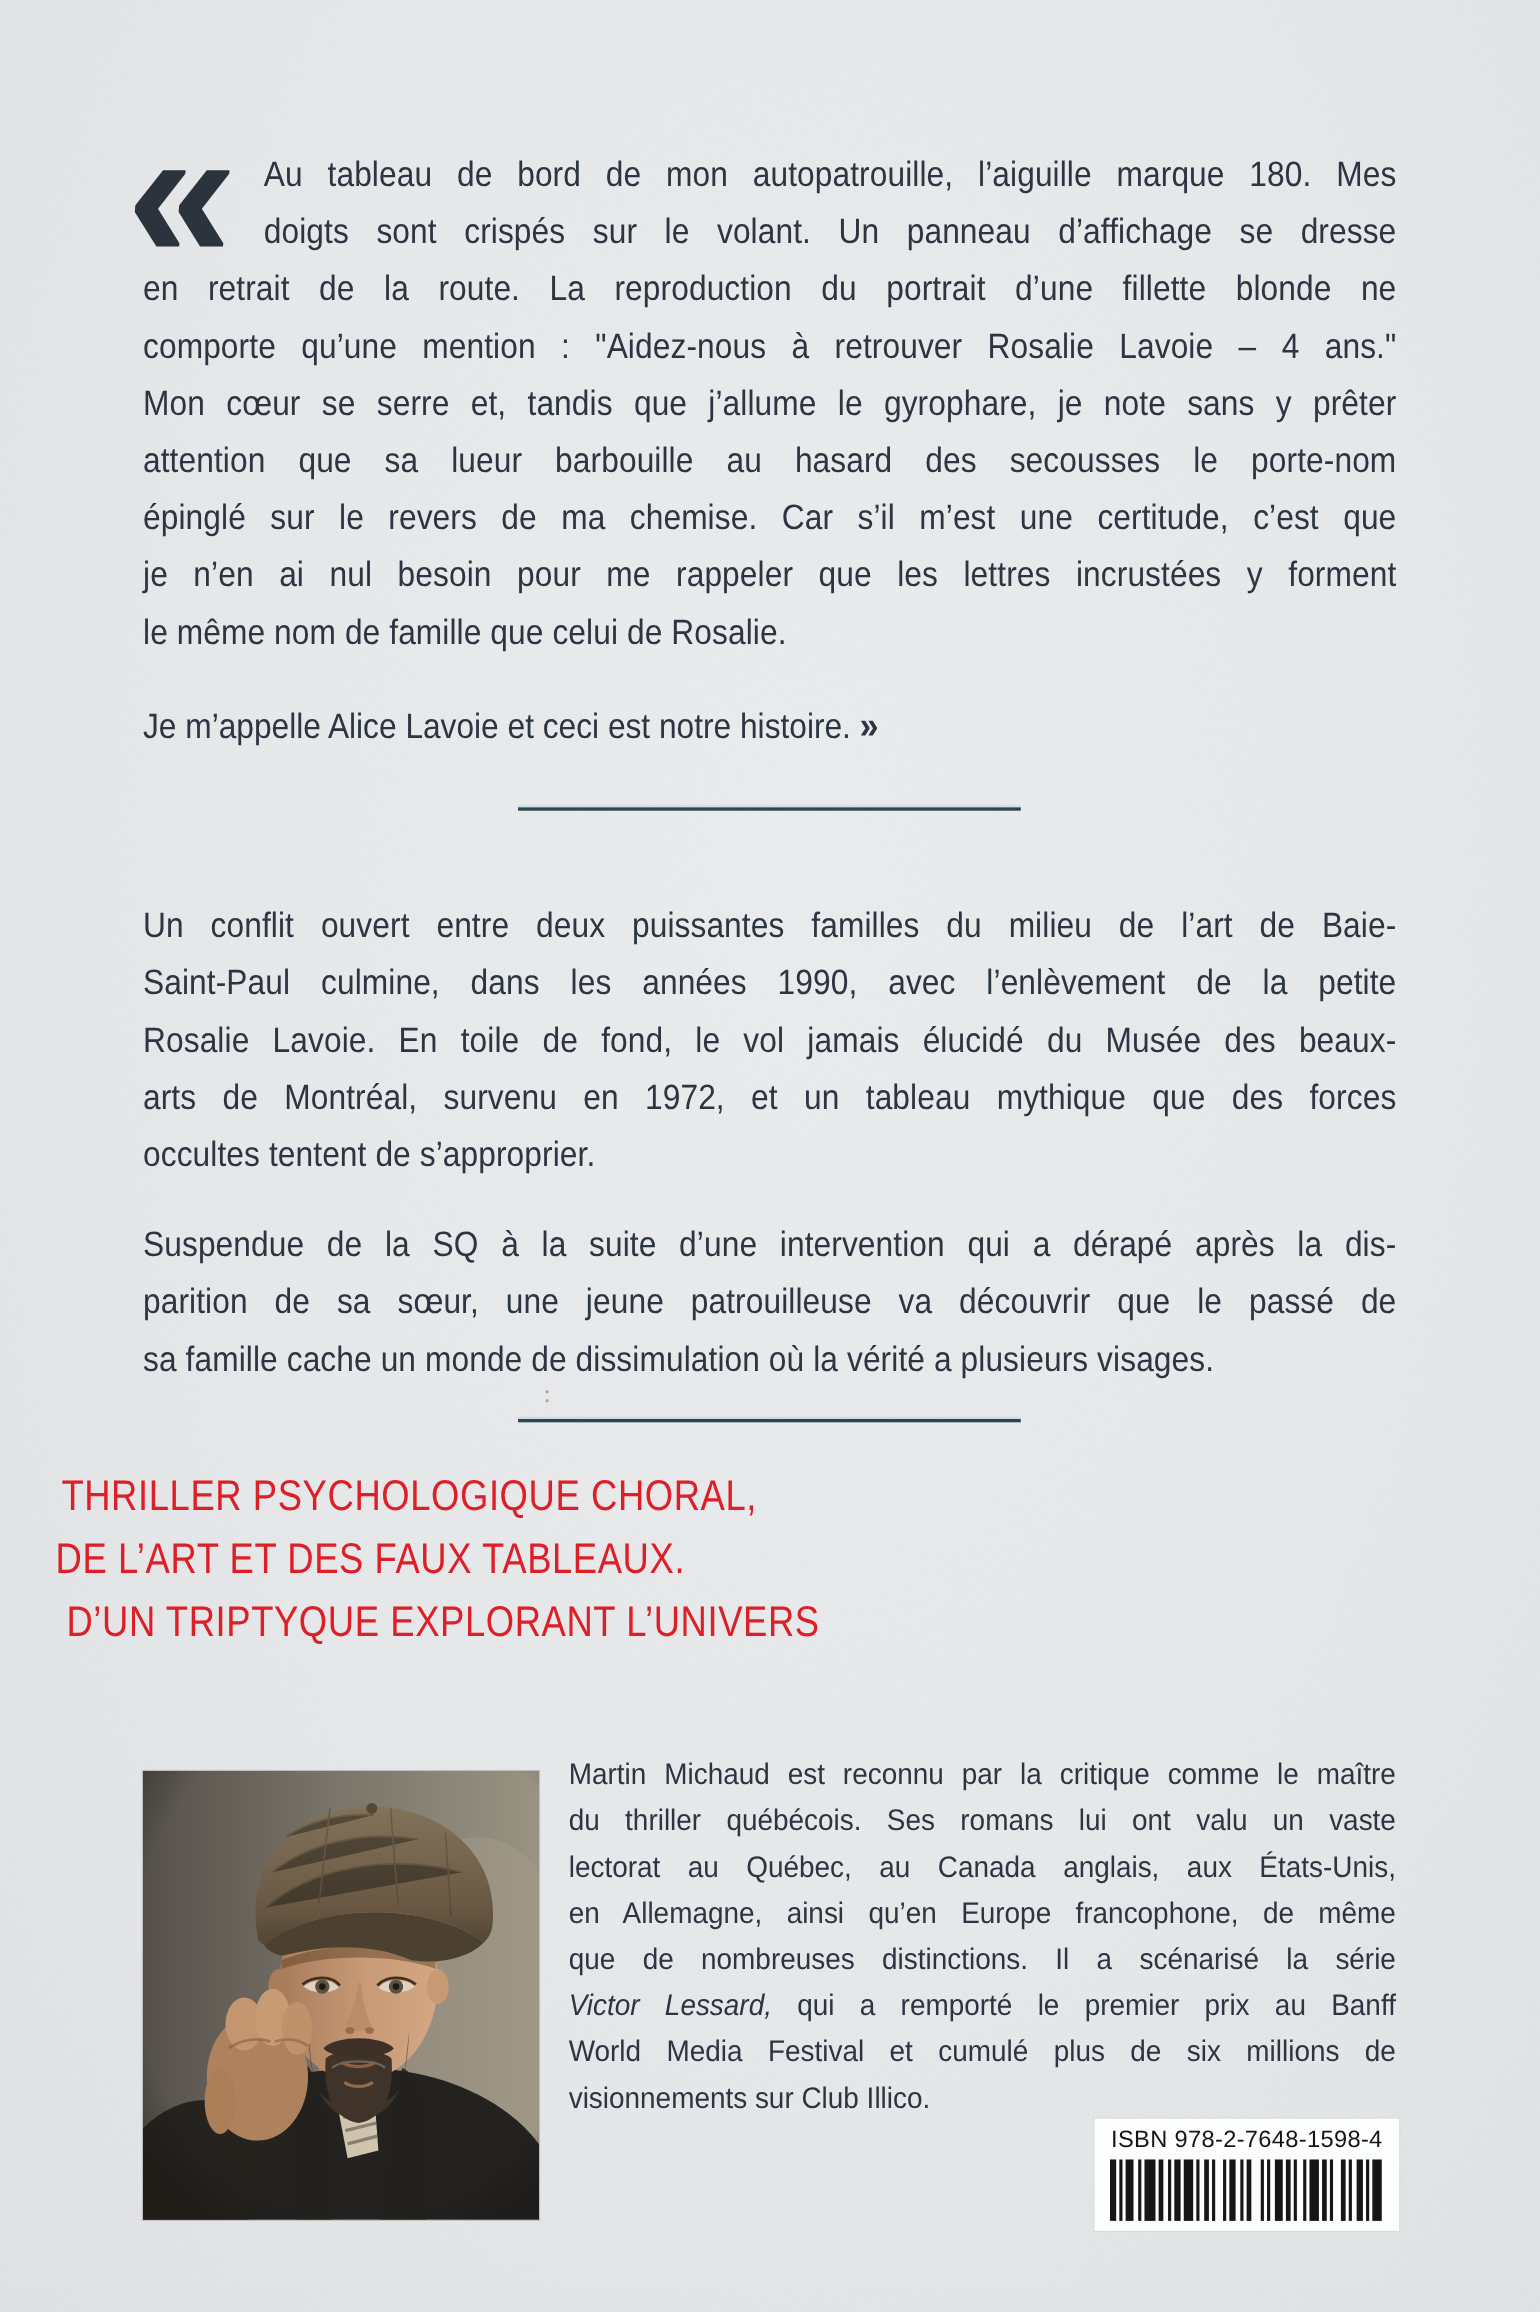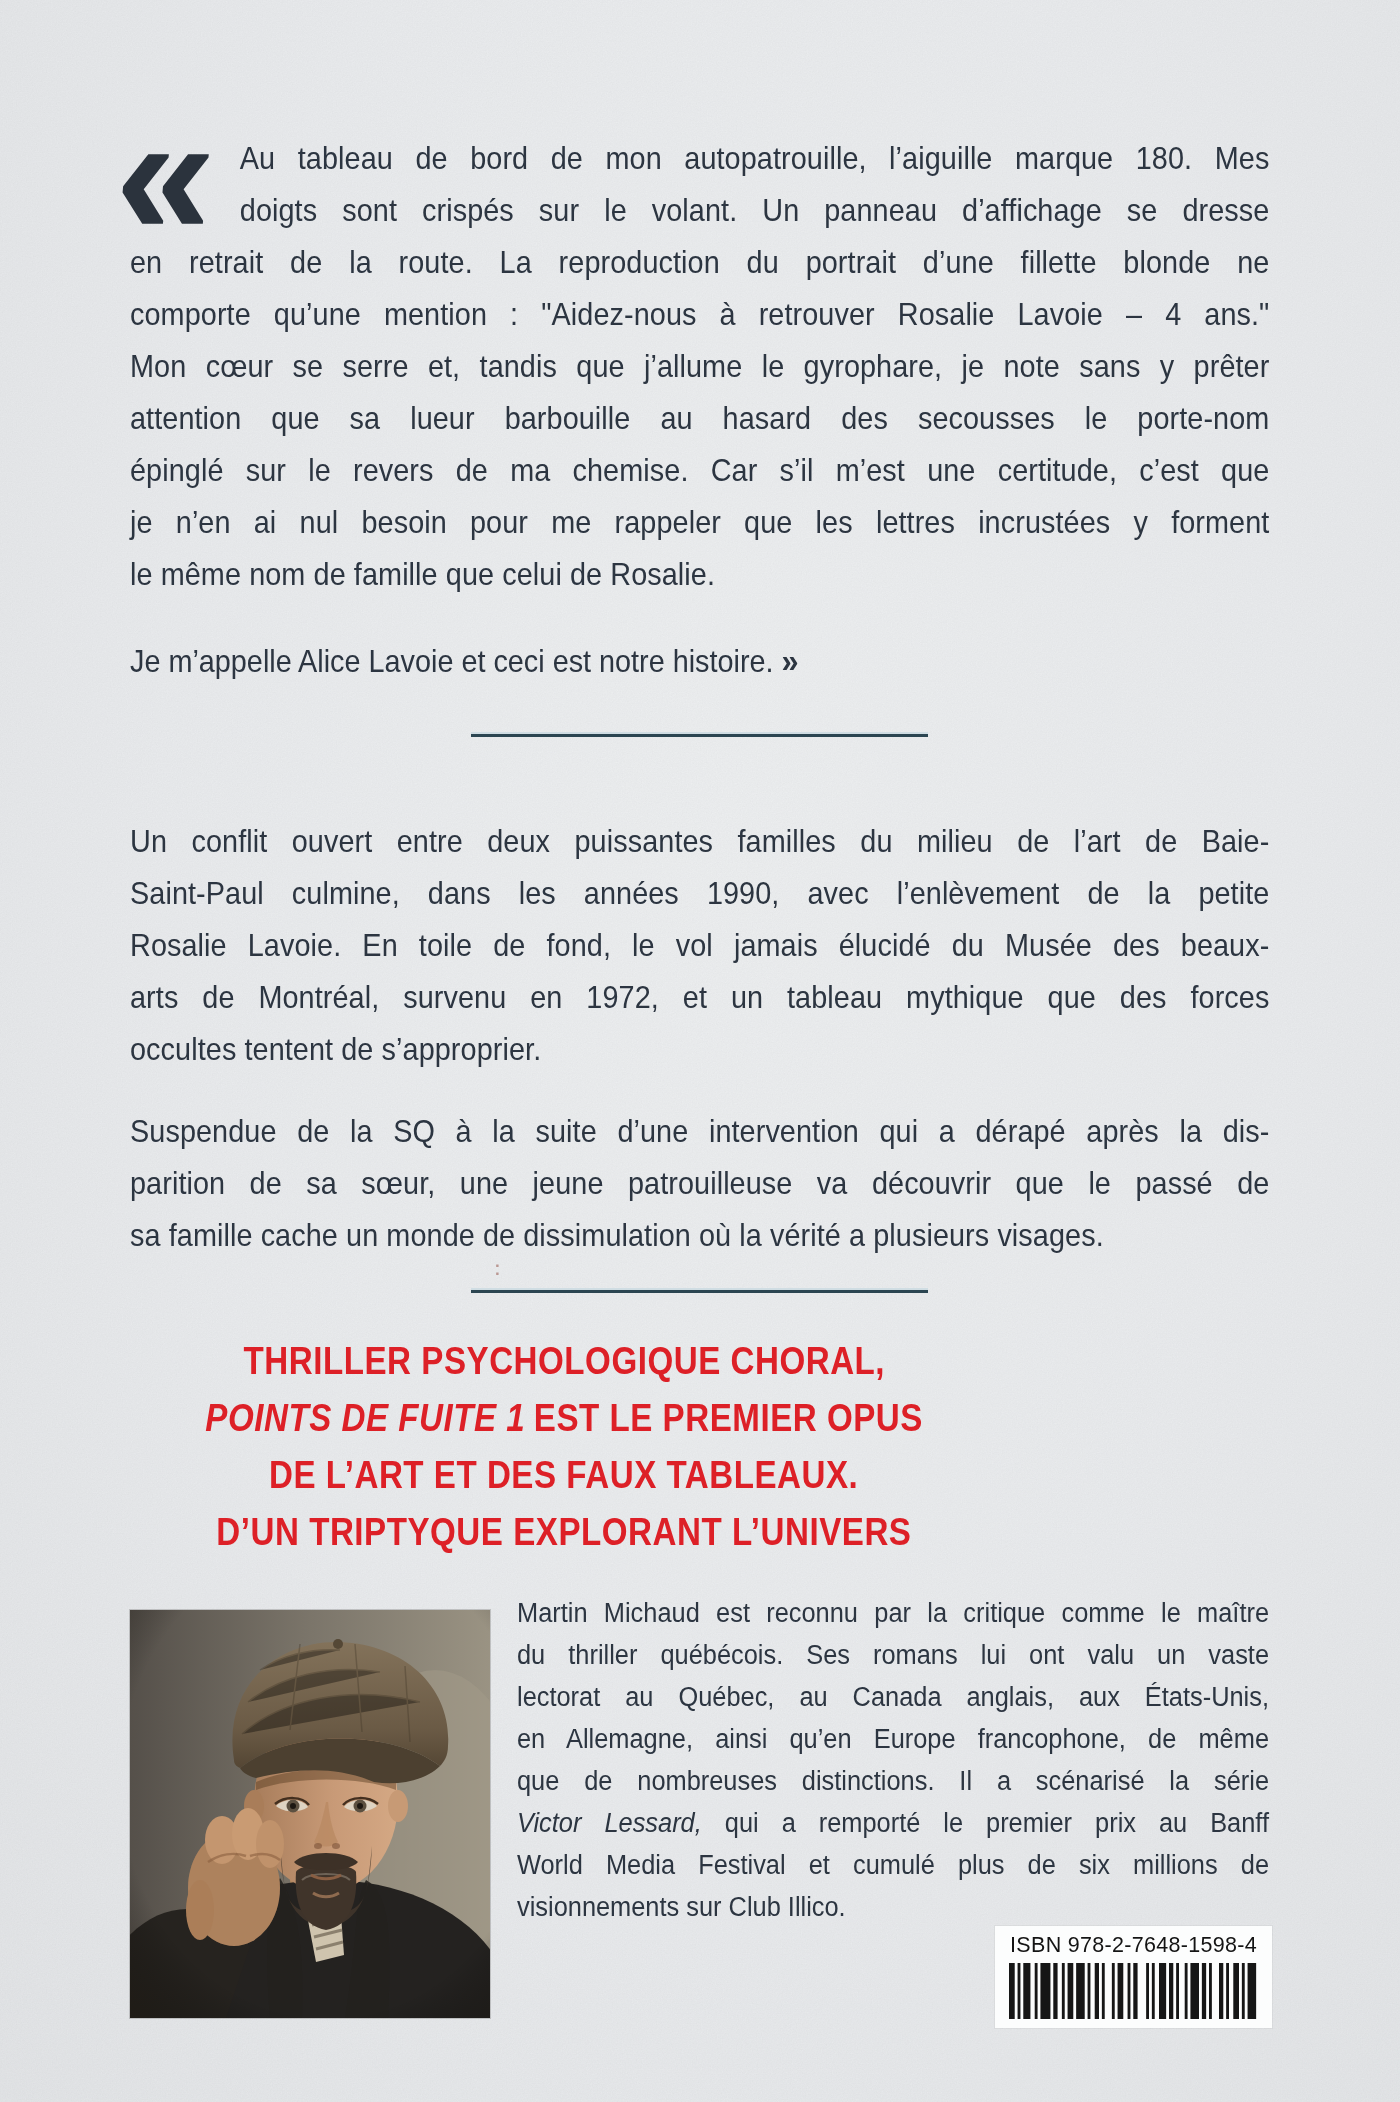--- a/index.html
+++ b/index.html
@@ -47,21 +47,21 @@
   .print-artifact {
     position:absolute; left:495px; top:1262px; width:5px; height:16px;
     color:rgba(150,85,75,.55); font-size:17px; line-height:8px; font-weight:bold;
   }
   .print-artifact::before { content:"·"; display:block; }
   .print-artifact::after  { content:"·"; display:block; }
 
   
   .tagline {
     position:absolute; left:0; top:1332px; width:1128px;
-    text-align:center; color:#dd2027; font-weight:bold;
+    text-align:left; color:#dd2027; font-weight:normal;
     font-size:39px; line-height:57px;
   }
   .tagline .cond { display:inline-block; transform:scaleX(.85); white-space:nowrap; letter-spacing:.6px; }
   .tagline .it { font-style:italic; margin-right:10px; }
 
   
   .photo {
     position:absolute; left:130px; top:1610px; width:360px; height:408px;
     outline:1px solid rgba(120,120,120,.35);
   }
@@ -137,25 +137,20 @@
       <div class="jline">Suspendue de la SQ à la suite d’une intervention qui a dérapé après la dis-</div>
       <div class="jline">parition de sa sœur, une jeune patrouilleuse va découvrir que le passé de</div>
       <div class="jline">sa famille cache un monde de dissimulation où la vérité a plusieurs visages.</div>
     </div>
 
   <div class="print-artifact"></div>
   <div class="divider divider-2"></div>
 
   <div class="tagline">
     <div><span class="cond">THRILLER PSYCHOLOGIQUE CHORAL,</span></div>
-    <div>
-      <span class="cond">
-        <span class="it">POINTS DE FUITE 1</span><span>EST LE PREMIER OPUS</span>
-      </span>
-    </div>
     <div><span class="cond">DE L’ART ET DES FAUX TABLEAUX.</span></div>
     <div><span class="cond">D’UN TRIPTYQUE EXPLORANT L’UNIVERS</span></div>
   </div>
 
   <div class="photo" title="Portrait de l’auteur : homme à la casquette de tweed, barbe courte, main contre la tempe">
     <svg viewBox="0 0 360 408" xmlns="http://www.w3.org/2000/svg">
       <defs>
         <linearGradient id="pbg" x1="0" y1="0" x2="1" y2="0">
           <stop offset="0" stop-color="#55504a"></stop>
           <stop offset="0.5" stop-color="#7b756a"></stop>

